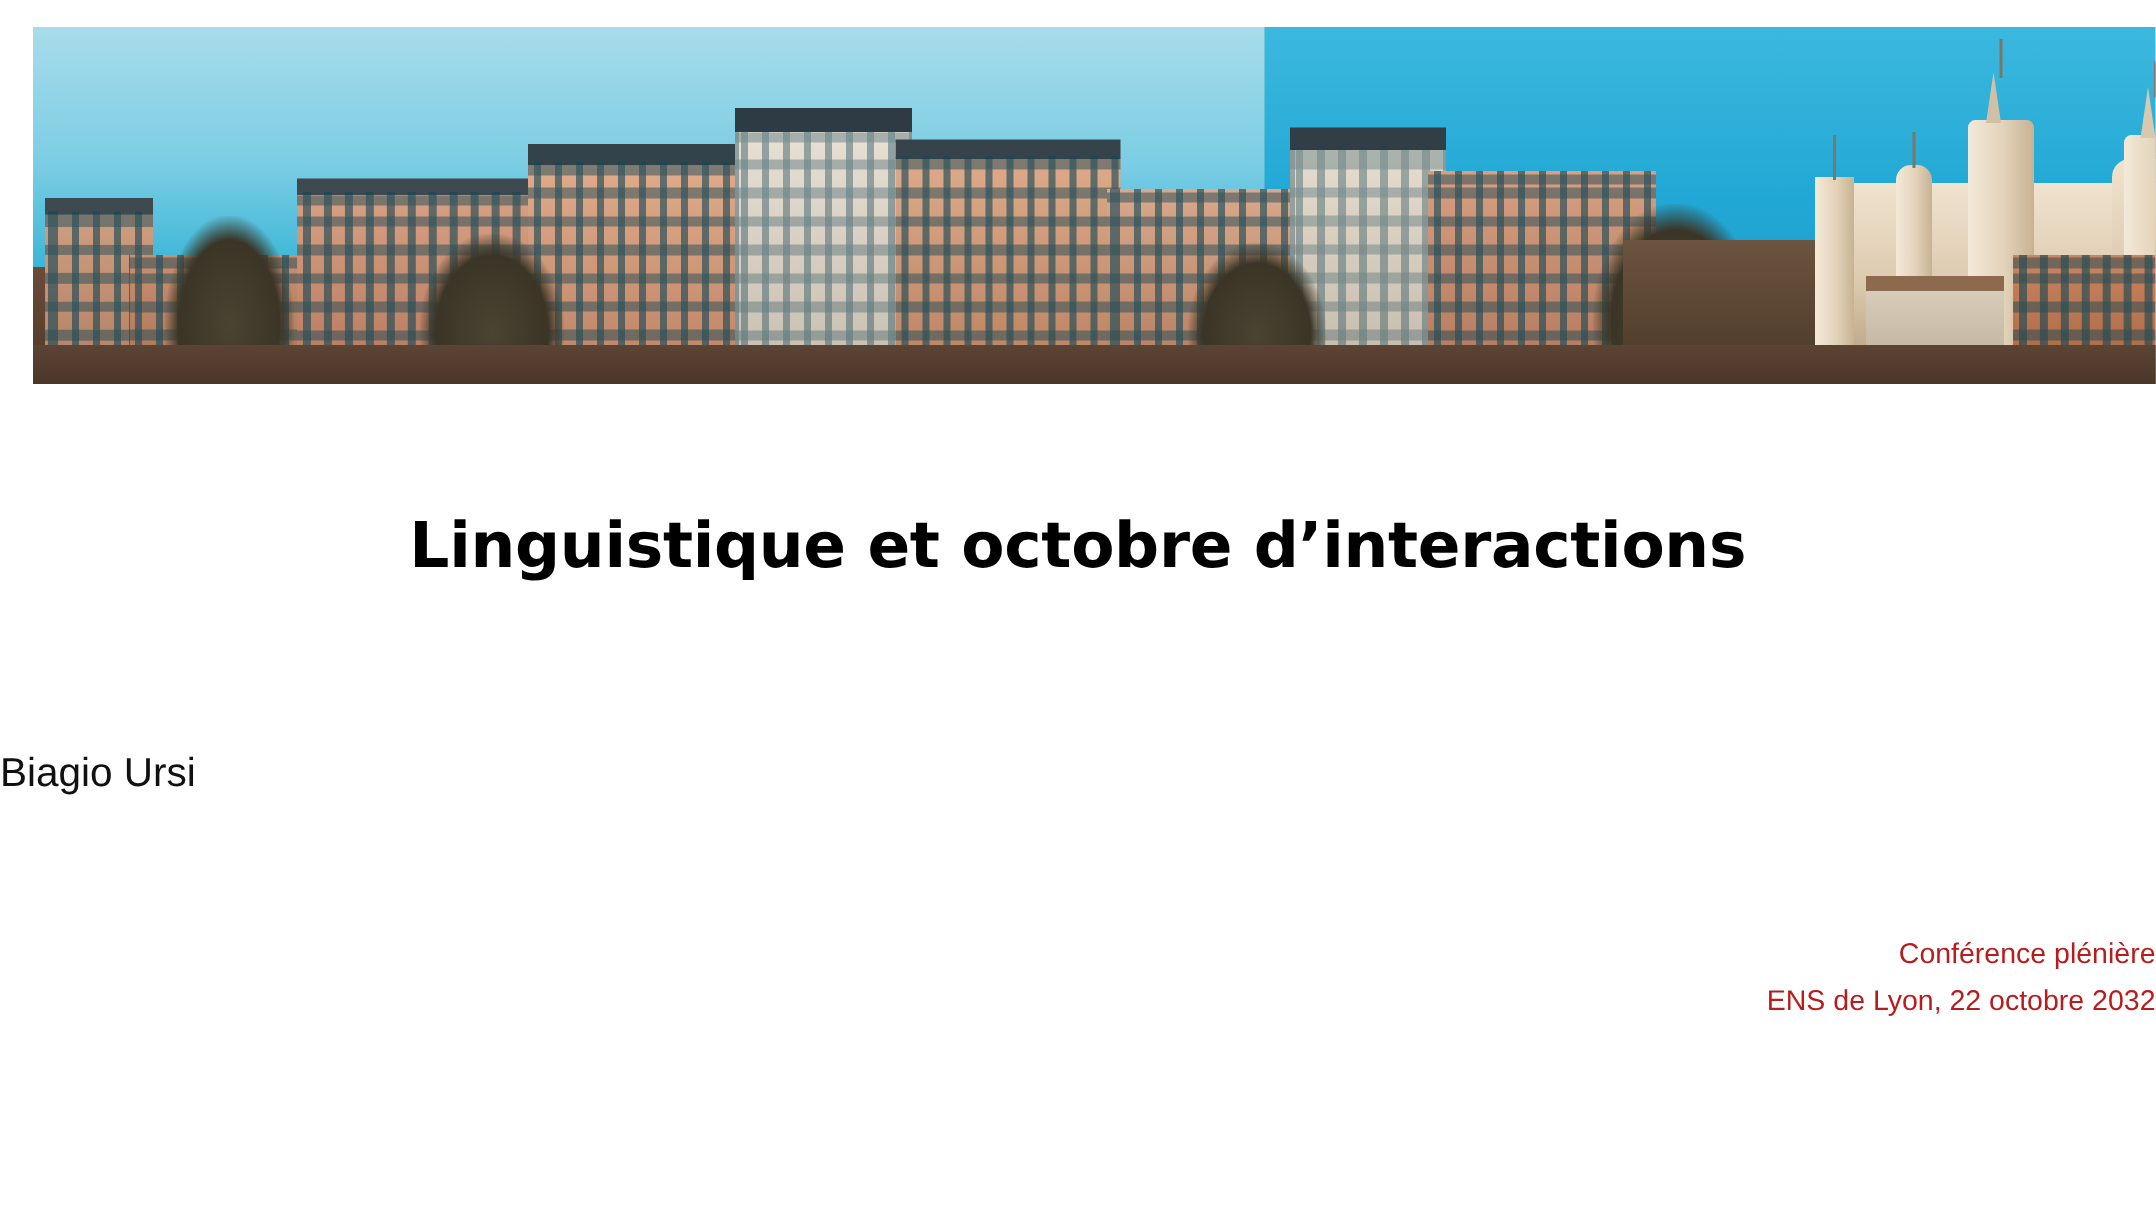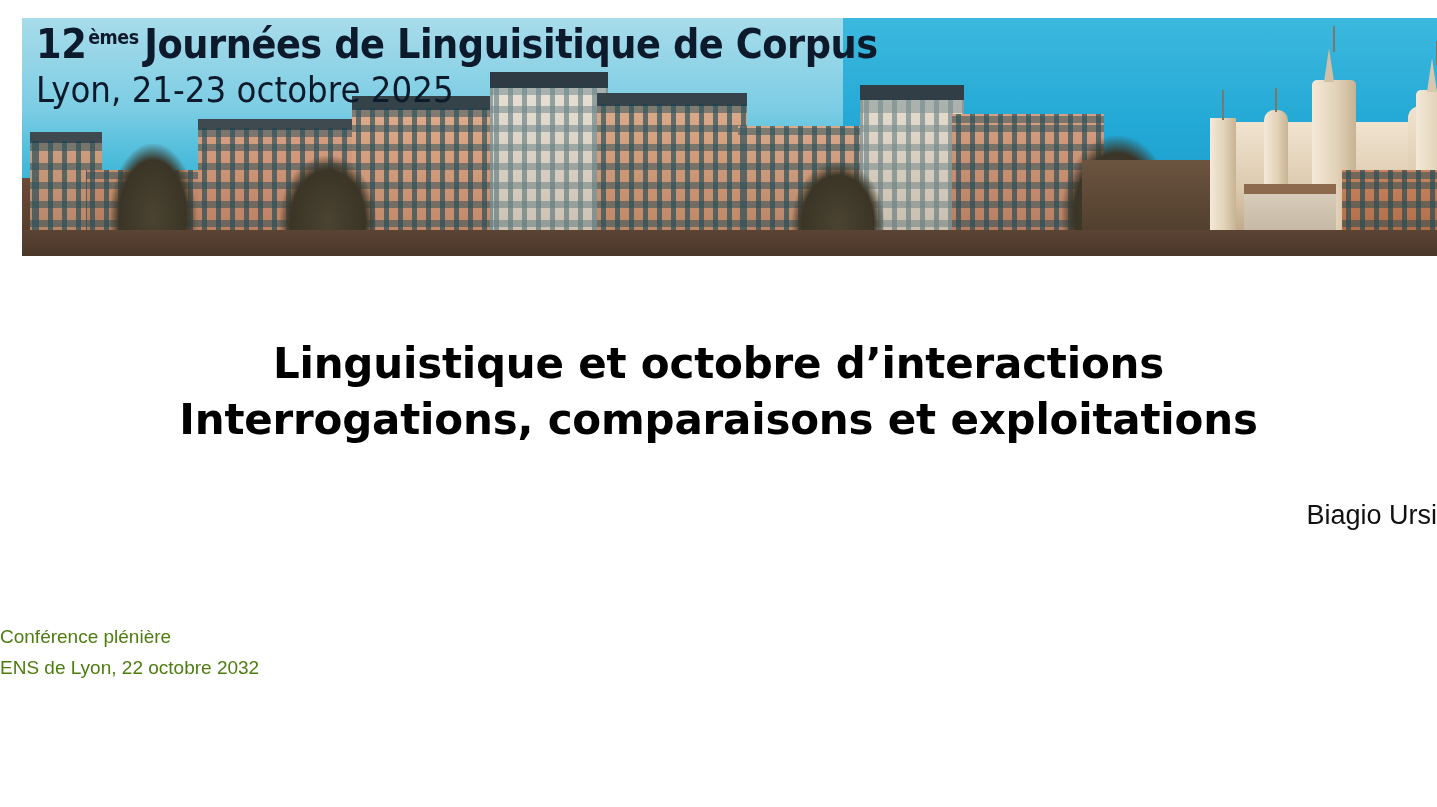--- a/index.html
+++ b/index.html
@@ -151,34 +151,34 @@
     font-weight: 700;
     line-height: 1.33;
     color: #000000;
     letter-spacing: -0.2px;
   }
 
   #author {
     position: absolute;
     left: 0; right: 0;
     top: 500px;
-    text-align: right;
+    text-align: left;
     font-size: 27px;
     font-weight: 400;
     color: #111111;
   }
 
   #conf-block {
     position: absolute;
     left: 0; right: 0;
     top: 622px;
-    text-align: left;
+    text-align: right;
     line-height: 1.62;
     font-size: 19px;
-    color: #4d7c0f;
+    color: #b91c1c;
   }
 
   
   #logos {
     position: absolute;
     left: 0; right: 0;
     bottom: 0;
     height: 130px;
   }
 </style>
@@ -252,31 +252,24 @@
 
   <div class="bldg" style="left:1222px; width:92px; height:64px; background:linear-gradient(180deg,#d9cdbb 0%,#b9ab96 100%);">
     <div class="roof" style="height:10px; top:-8px; background:#8d6a4e;"></div>
   </div>
   <div class="bldg" style="left:1320px; width:95px; height:86px; background:linear-gradient(180deg,#c9855f 0%,#a5643f 100%);">
     <div class="windows"></div>
   </div>
 
   <div class="ground"></div>
 
-  <div class="banner-title-wrap">
-    <div class="banner-line1">
-      <span class="banner-num">12</span><span class="banner-sup">èmes</span><span>Journées de Linguisitique de Corpus</span>
-    </div>
-    <div class="banner-line2">Lyon, 21-23 octobre 2025</div>
-  </div>
 </div>
 
 <div id="title-block">
   <div class="title-line">Linguistique et octobre d’interactions</div>
-  <div class="title-line">Interrogations, comparaisons et exploitations</div>
 </div>
 
 <div id="author">Biagio Ursi</div>
 
 <div id="conf-block">
   <div>Conférence plénière</div>
   <div>ENS de Lyon, 22 octobre 2032</div>
 </div>
 
 <div id="logos">

